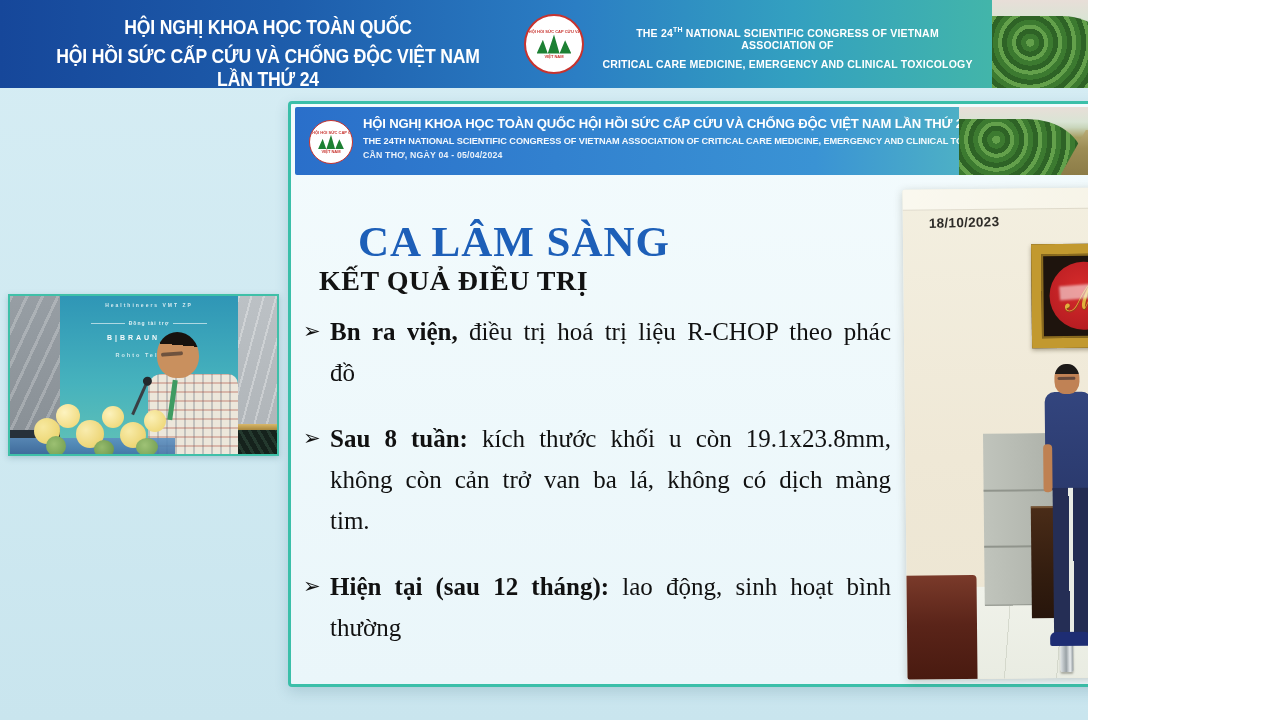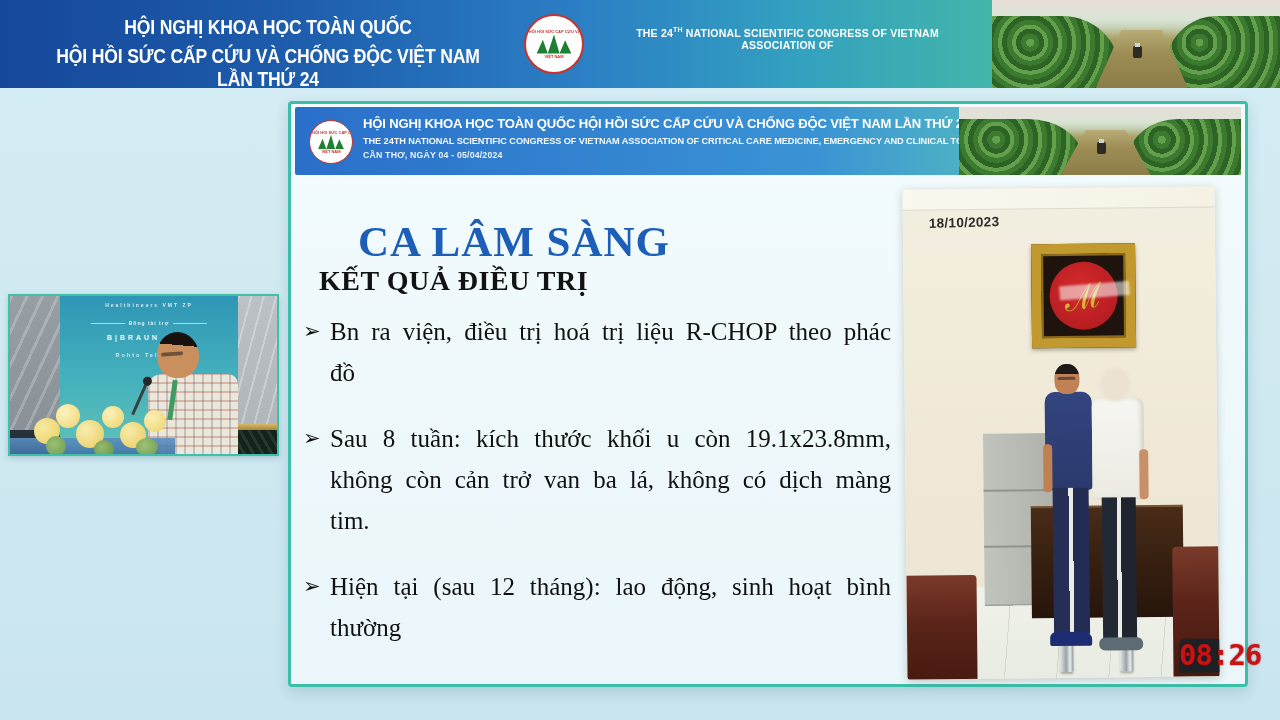--- a/index.html
+++ b/index.html
@@ -1,16 +1,16 @@
 <!DOCTYPE html>
 <html><head>
 <meta charset="utf-8">
 <style>
   html,body{margin:0;padding:0;}
-  .stage{position:relative;width:1280px;height:720px;overflow:hidden;
+  .stage{position:relative;width:1088px;height:720px;overflow:hidden;
     background:linear-gradient(180deg,#d6edf4 0%,#cfe9f1 60%,#c9e5ee 100%);
     font-family:"Liberation Sans",sans-serif;}
 
   
   .top-banner{position:absolute;left:0;top:0;width:1280px;height:88px;
     background:linear-gradient(90deg,#16479a 0%,#1d5cab 22%,#2b7ec4 45%,#33a0c0 62%,#43b6a9 78%,#57c2a0 88%);}
   .banner-vi{position:absolute;left:18px;top:16px;width:500px;text-align:center;color:#fff;font-weight:bold;
     transform:scaleX(.88);transform-origin:center;}
   .banner-vi .l1{font-size:20px;letter-spacing:-.2px;}
   .banner-vi .l2{font-size:20px;letter-spacing:-.2px;margin-top:6px;}
@@ -63,21 +63,21 @@
 
   .slide-title{position:absolute;left:67px;top:84px;font-family:"Liberation Serif",serif;
     font-size:43px;font-weight:bold;color:#1d5fb8;letter-spacing:1px;white-space:nowrap;}
   .slide-subtitle{position:absolute;left:28px;top:138px;font-family:"Liberation Serif",serif;
     font-size:28px;font-weight:bold;color:#121212;letter-spacing:.5px;white-space:nowrap;}
 
   .bullets{position:absolute;left:12px;top:182px;width:588px;font-family:"Liberation Serif",serif;
     font-size:25px;color:#111;line-height:41px;}
   .bullet{position:relative;padding-left:27px;text-align:justify;margin-bottom:21px;word-spacing:3px;}
   .bullet .marker{position:absolute;left:0;top:0;font-family:"DejaVu Sans",sans-serif;font-size:21px;}
-  .bullet .lead{font-weight:normal;}
+  .bullet .lead{font-weight:bold;}
 
   
   .patient-photo{position:absolute;left:614px;top:84px;width:312px;height:490px;margin:0;overflow:hidden;
     background:linear-gradient(180deg,#f3efe0 0%,#efe8d6 55%,#ece5d2 100%);
     transform:rotate(-.6deg);box-shadow:0 2px 8px rgba(60,60,40,.25);border-radius:2px;}
   .ph-ceiling{position:absolute;left:0;top:0;width:100%;height:20px;
     background:linear-gradient(93deg,#faf8ef 0%,#f5f2e4 100%);
     border-bottom:1px solid rgba(150,140,110,.25);}
   .ph-date{position:absolute;left:26px;top:26px;font-size:13.5px;font-weight:bold;color:#2e2c28;
     letter-spacing:.3px;transform:rotate(-1deg);}
@@ -192,20 +192,21 @@
     </div>
 
     <div class="assoc-logo logo-banner">
       <div class="ring-top">HỘI HỒI SỨC CẤP CỨU VÀ CHỐNG ĐỘC</div>
       <div class="mountains"></div>
       <div class="ring-bottom">VIỆT NAM</div>
     </div>
 
     <div class="banner-en">
       <div class="l1"><span>THE 24</span><sup>TH</sup><span> NATIONAL SCIENTIFIC CONGRESS OF VIETNAM ASSOCIATION OF</span></div>
+      <div class="l2">CRITICAL CARE MEDICINE, EMERGENCY AND CLINICAL TOXICOLOGY</div>
     </div>
 
     <div class="river-scene banner-river">
       <div class="bush left"></div>
       <div class="bush right"></div>
       <div class="water"></div>
       <div class="boat"></div>
     </div>
   </header>
 

